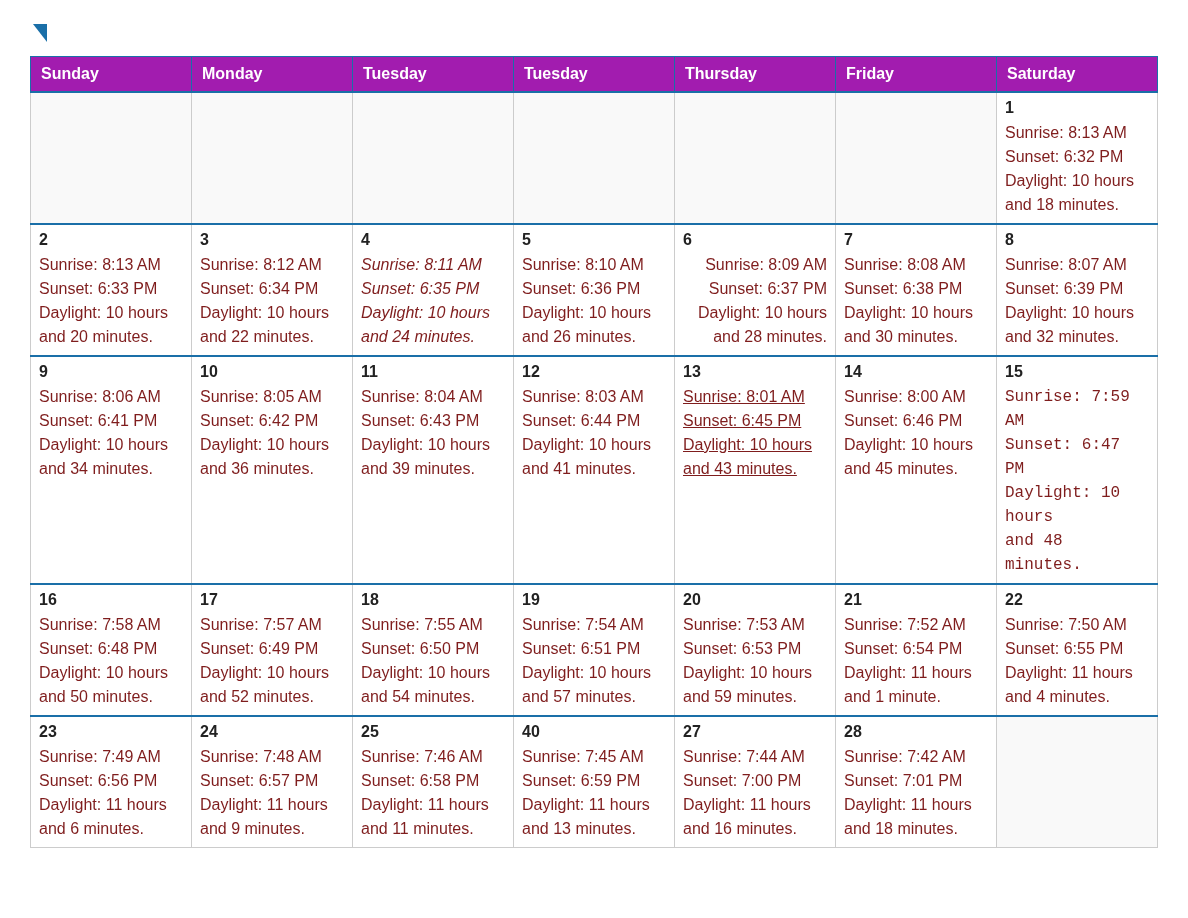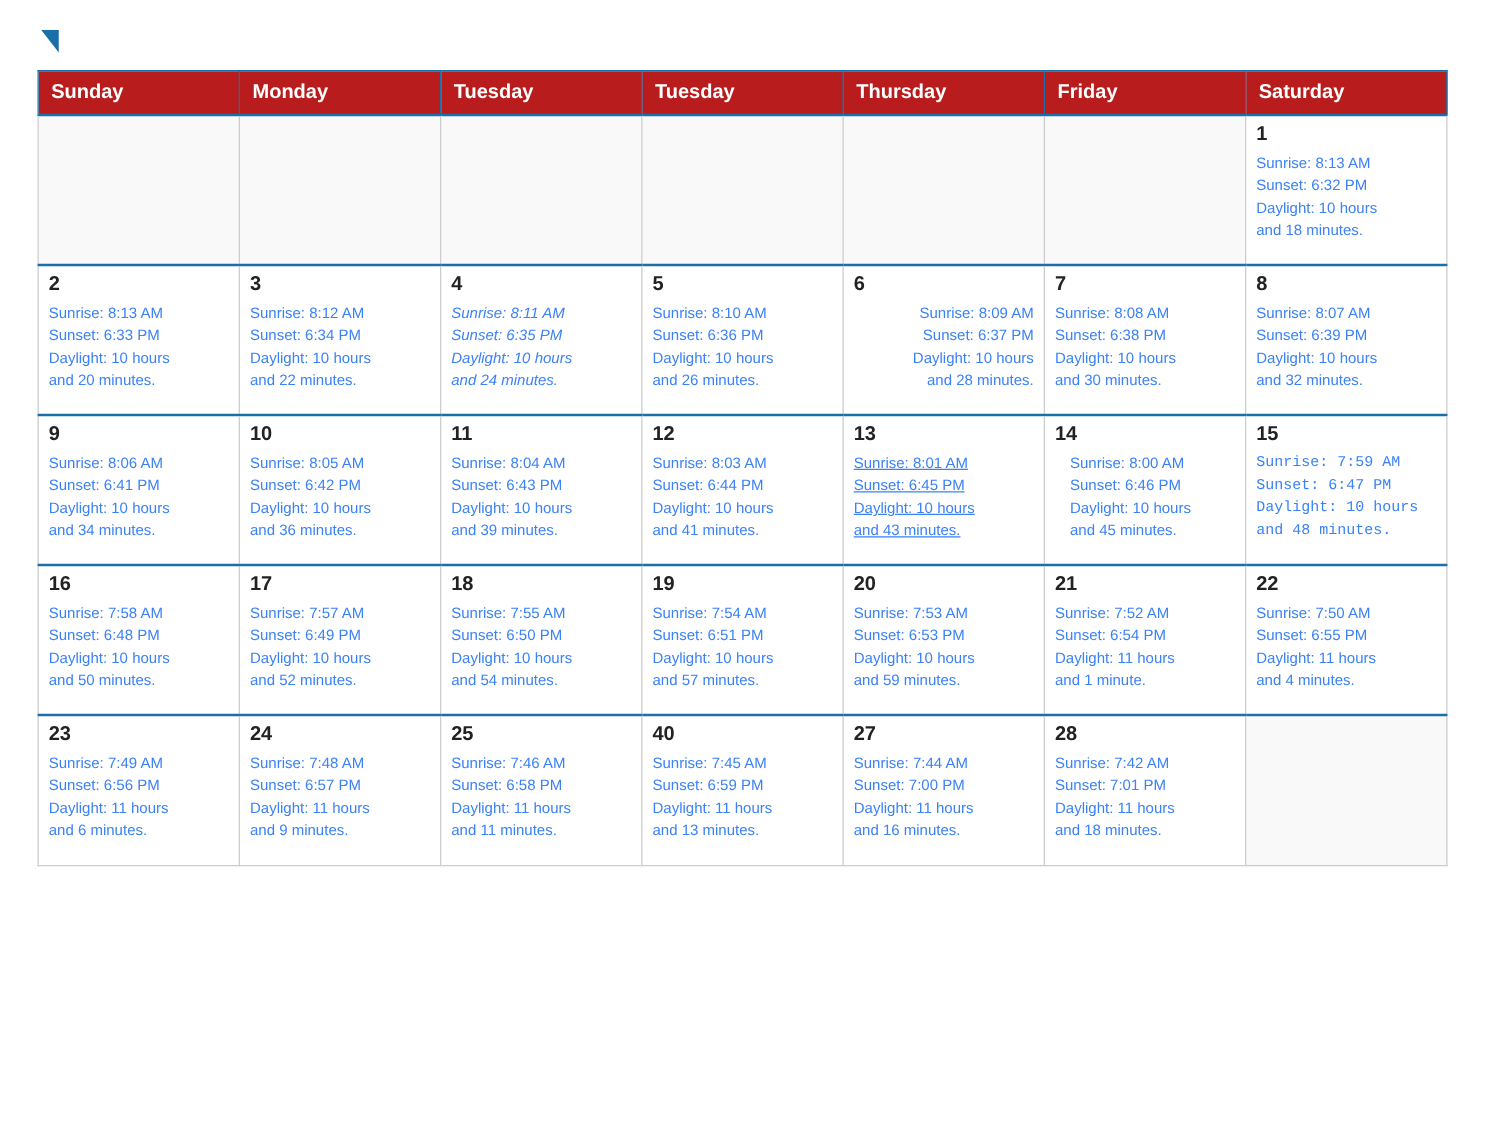--- a/index.html
+++ b/index.html
@@ -59,21 +59,21 @@
     .location {
       font-size: 22px;
       color: #444;
       margin-top: 4px;
     }
     .calendar {
       width: 100%;
       border-collapse: collapse;
     }
     .calendar th {
-      background-color: #b91c1c;
+      background-color: #a21caf;
       color: #ffffff;
       font-size: 16px;
       font-weight: bold;
       padding: 8px 10px;
       text-align: left;
       border: 1px solid #1a6fa8;
     }
     .calendar td {
       border: 1px solid #ccc;
       vertical-align: top;
@@ -87,22 +87,22 @@
       border-top: 2px solid #1a6fa8;
     }
     .day-number {
       font-size: 16px;
       font-weight: bold;
       color: #222;
       margin-bottom: 4px;
       display: block;
     }
     .day-info {
-      font-size: 12px;
-      color: #3b82f6;
+      font-size: 16px;
+      color: #7f1d1d;
       line-height: 1.5;
     }
     .empty-cell {
       background: #f9f9f9;
     }
   </style>
 </head>
 <body>
 
 <div class="header">
@@ -229,21 +229,21 @@
         </td>
         <td>
           <span class="day-number">13</span>
           <div class="day-info" style="white-space: pre-line; text-decoration: underline;">Sunrise: 8:01 AM
 Sunset: 6:45 PM
 Daylight: 10 hours
 and 43 minutes.</div>
         </td>
         <td>
           <span class="day-number">14</span>
-          <div class="day-info" style="white-space: pre-line; margin-left: 12px;">Sunrise: 8:00 AM
+          <div class="day-info" style="white-space: pre-line;">Sunrise: 8:00 AM
 Sunset: 6:46 PM
 Daylight: 10 hours
 and 45 minutes.</div>
         </td>
         <td>
           <span class="day-number">15</span>
           <div class="day-info" style="white-space: pre-line; font-family: Liberation Mono, monospace;">Sunrise: 7:59 AM
 Sunset: 6:47 PM
 Daylight: 10 hours
 and 48 minutes.</div>

